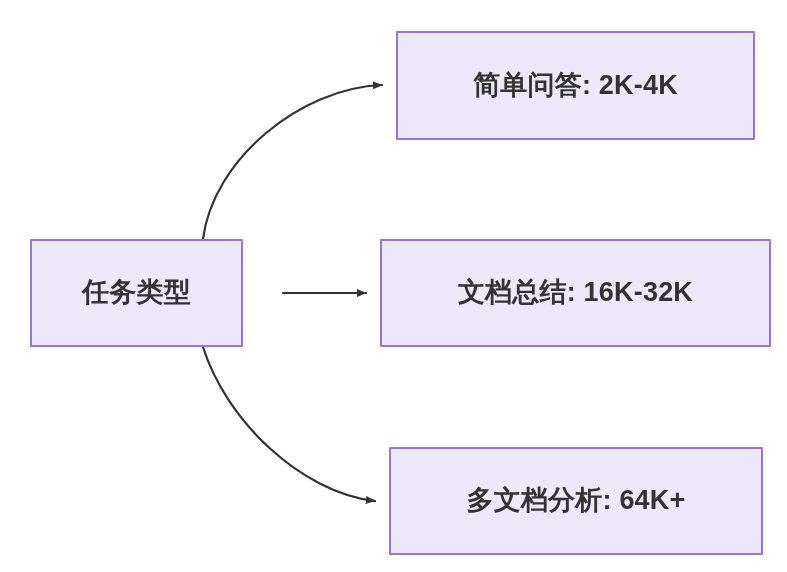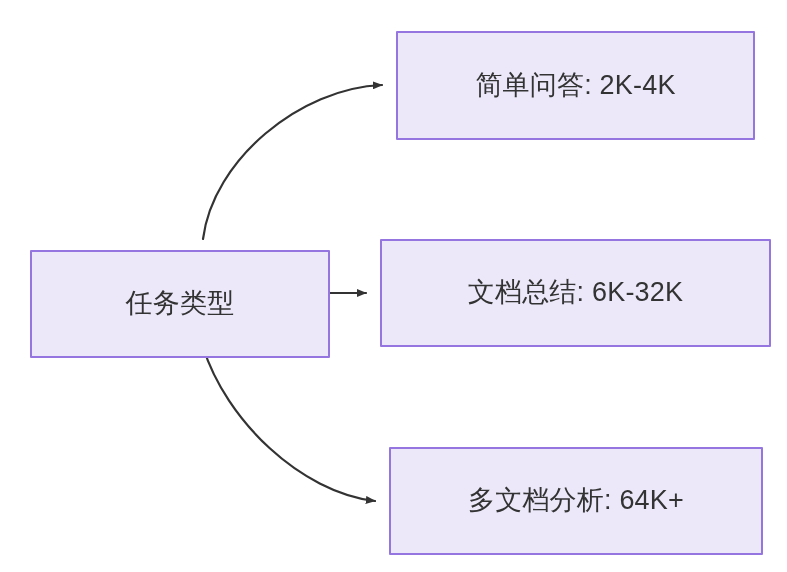--- a/index.html
+++ b/index.html
@@ -34,24 +34,24 @@
     display: flex;
     align-items: center;
     justify-content: center;
   }
   .node-label {
     color: #333333;
     font-size: 27px;
     line-height: 1.15;
     letter-spacing: 0.2px;
     white-space: nowrap;
-    font-weight: 400;
+    font-weight: 700;
   }
   
-  #node-source      { left: 30px;  top: 250px; width: 300px; height: 108px; }
+  #node-source      { left: 30px;  top: 239px; width: 213px; height: 108px; }
   #node-simple-qa   { left: 396px; top: 31px;  width: 359px; height: 109px; }
   #node-doc-summary { left: 380px; top: 239px; width: 391px; height: 108px; }
   #node-multi-doc   { left: 389px; top: 447px; width: 374px; height: 108px; align-items: center; }
 </style>
 </head>
 <body>
 
 <div id="diagram-canvas">
 
   <svg id="edge-layer" viewBox="0 0 787 572" width="787" height="572" xmlns="http://www.w3.org/2000/svg">
@@ -70,20 +70,20 @@
 
   <div class="node" id="node-source">
     <span class="node-label">任务类型</span>
   </div>
 
   <div class="node" id="node-simple-qa">
     <span class="node-label">简单问答: 2K-4K</span>
   </div>
 
   <div class="node" id="node-doc-summary">
-    <span class="node-label">文档总结: 6K-32K</span>
+    <span class="node-label">文档总结: 16K-32K</span>
   </div>
 
   <div class="node" id="node-multi-doc">
     <span class="node-label">多文档分析: 64K+</span>
   </div>
 
 </div>
 
 </body></html>

